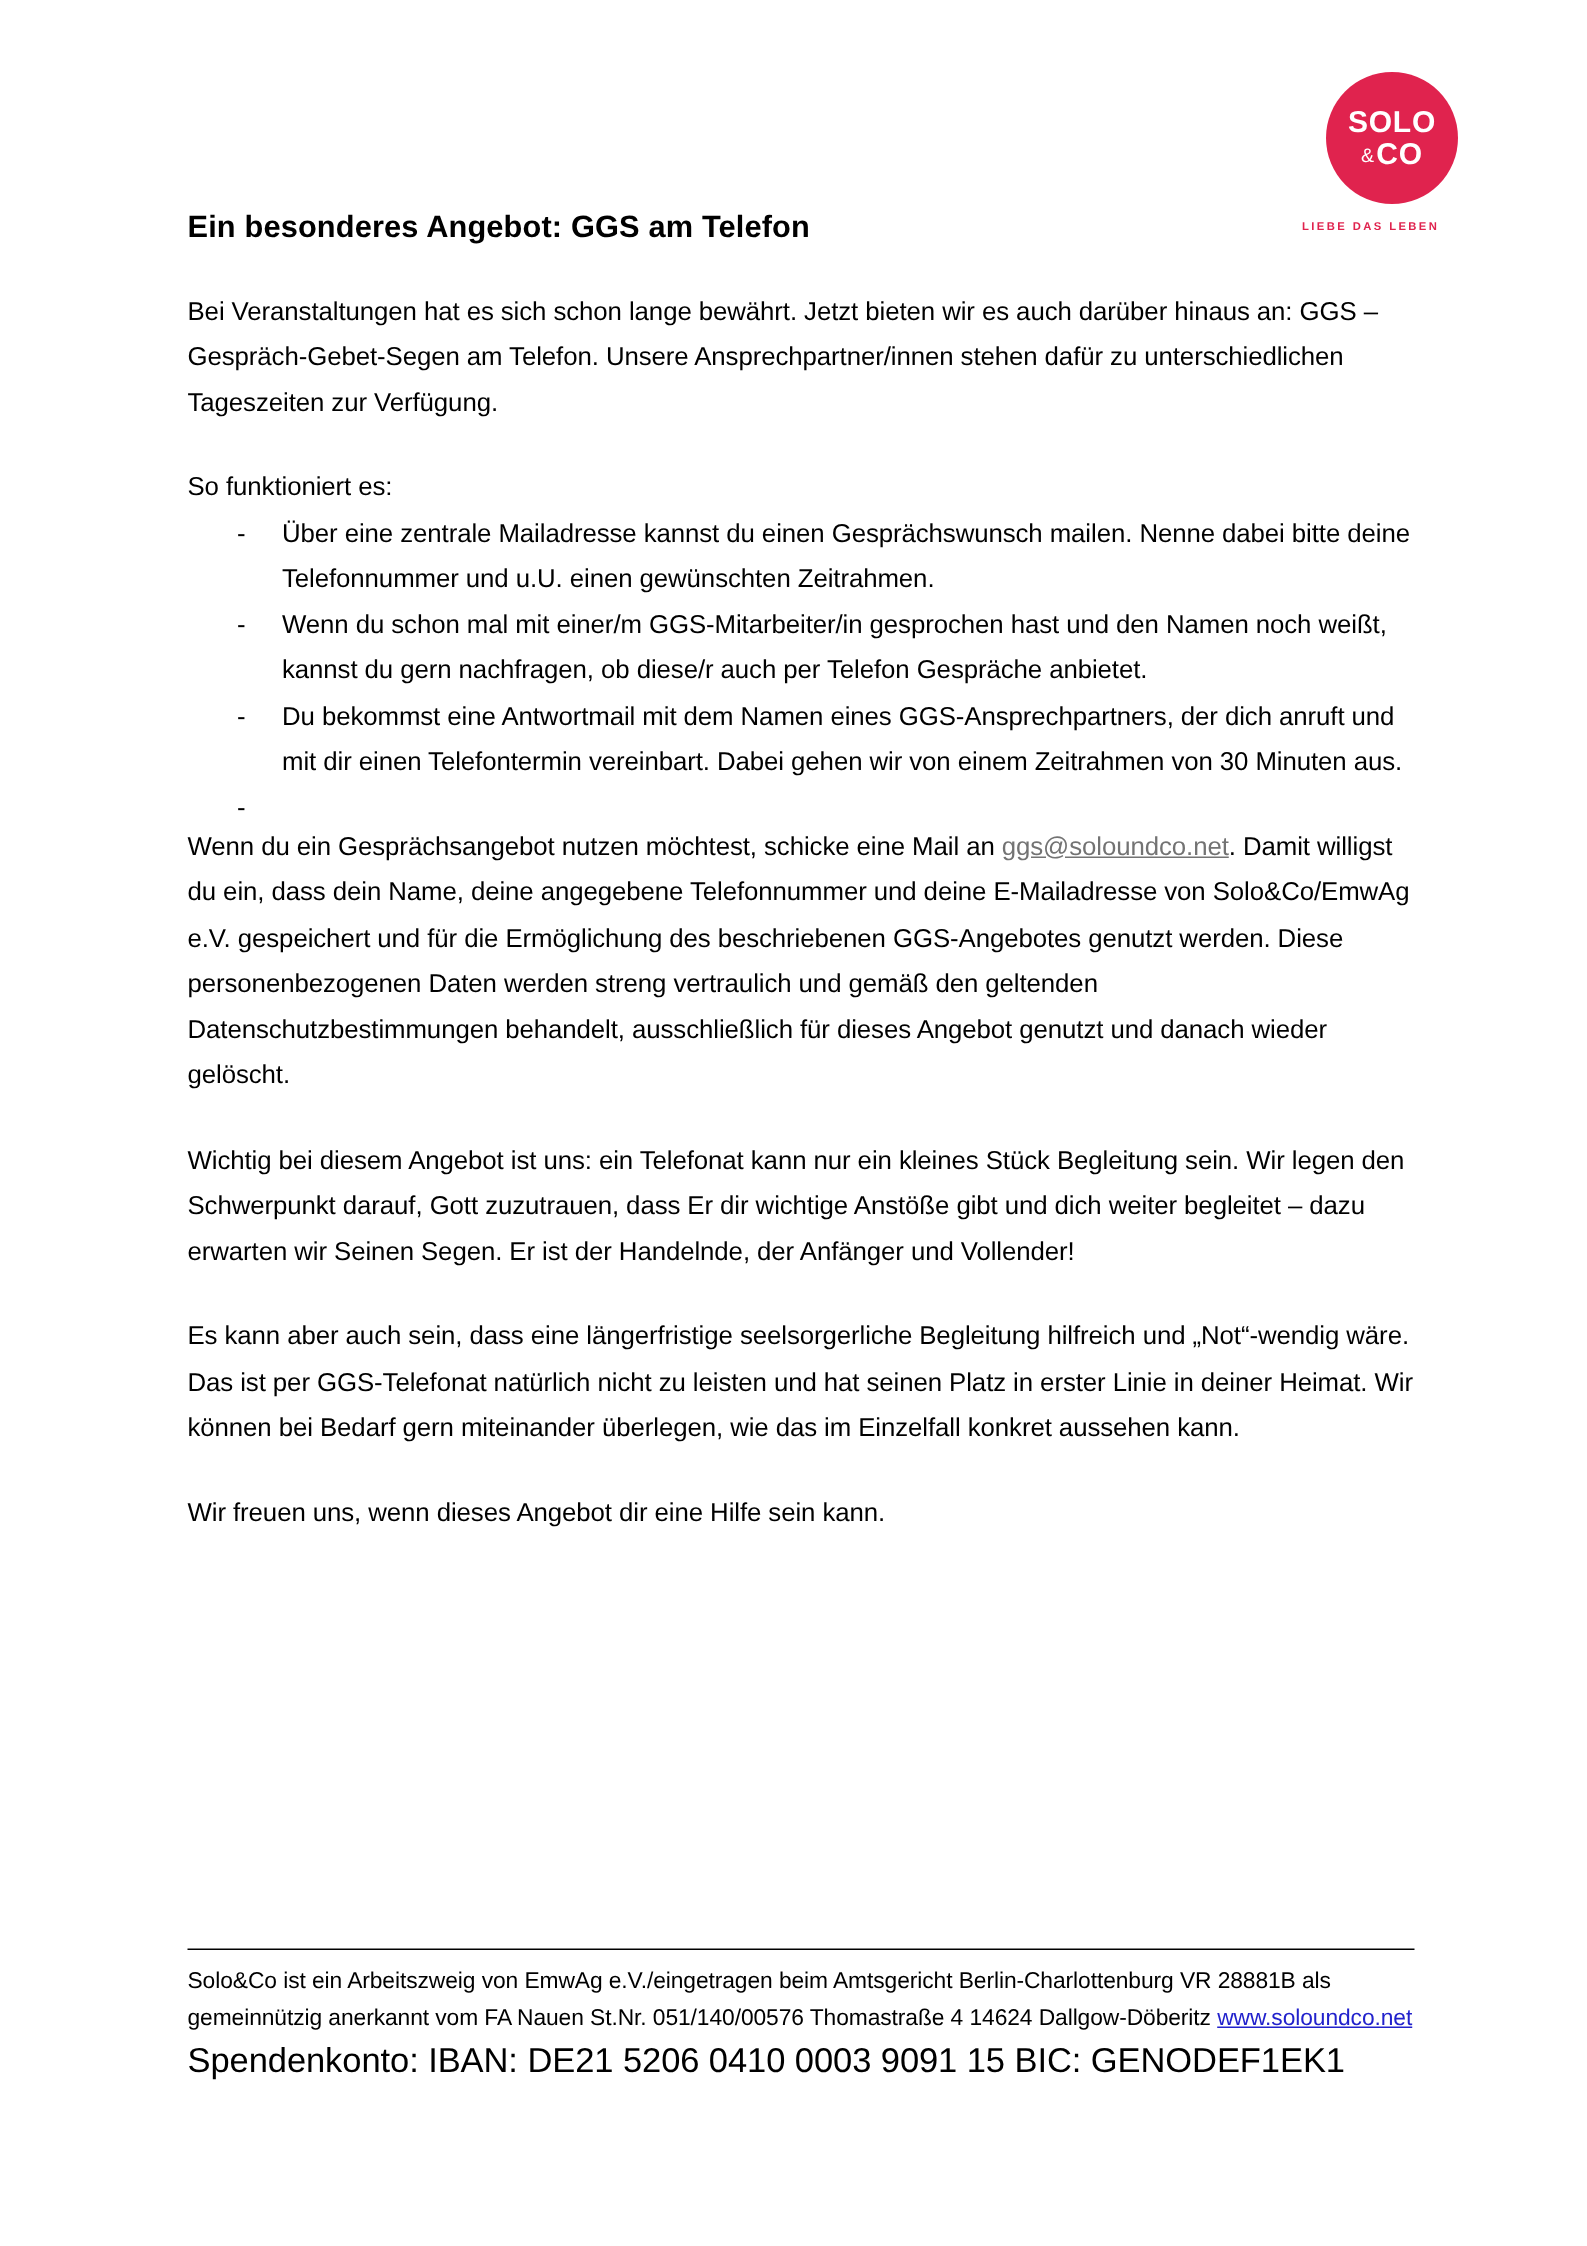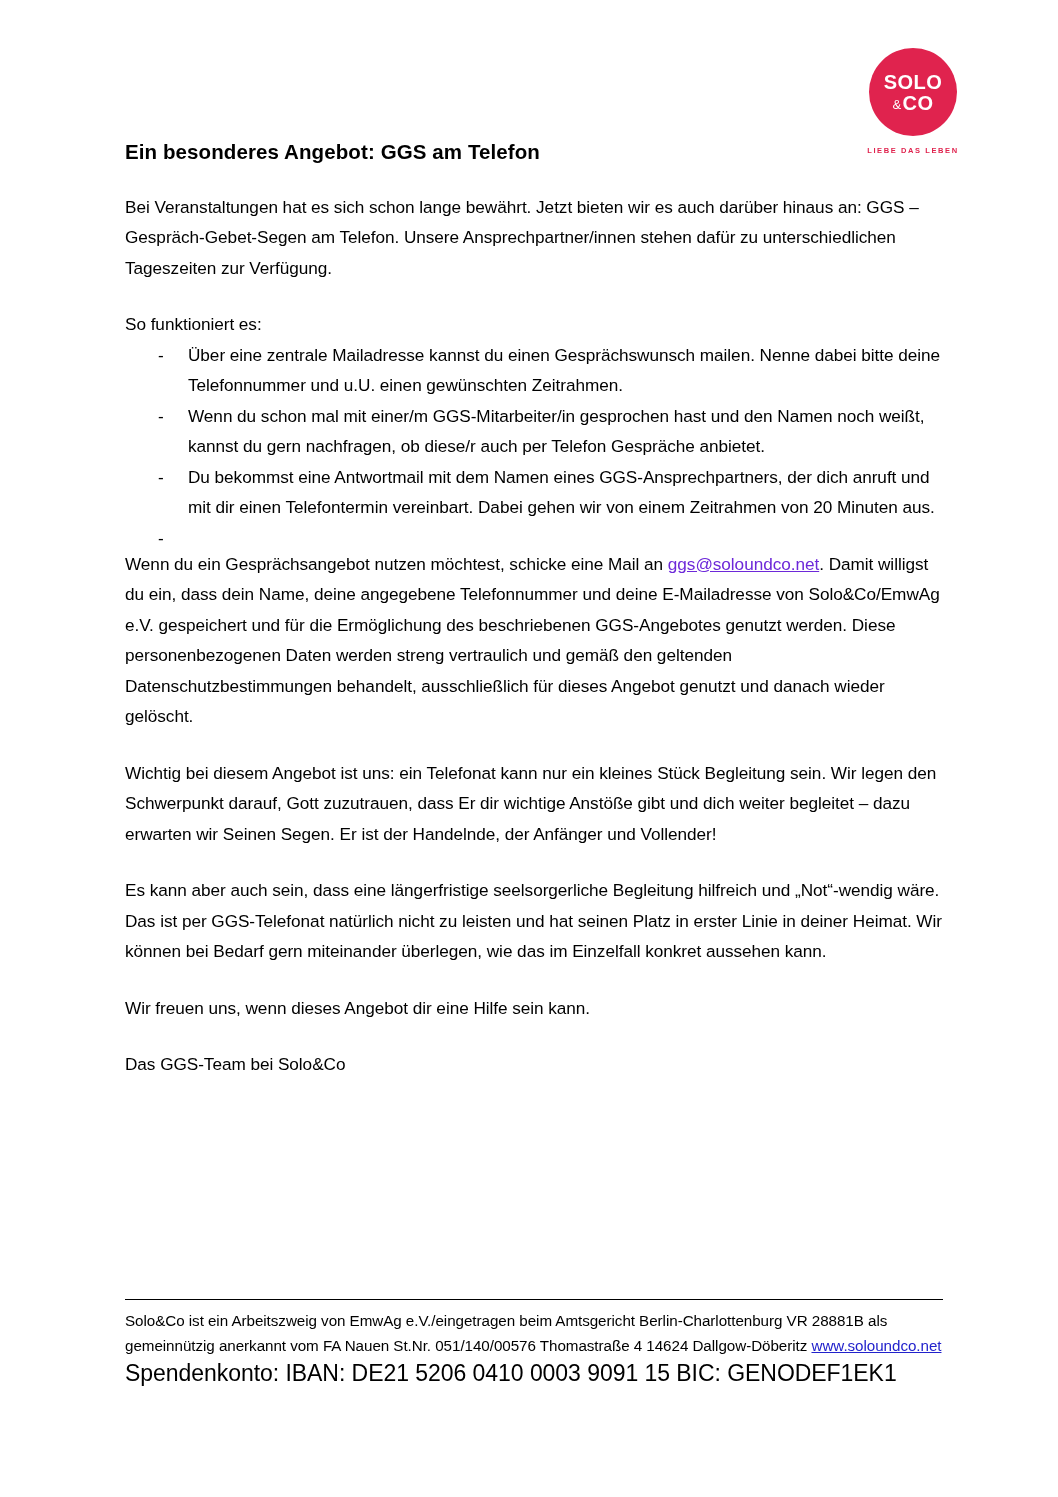--- a/index.html
+++ b/index.html
@@ -17,23 +17,23 @@
     font-family: "Liberation Sans", sans-serif;
     color: #000000;
     overflow: hidden;
     box-sizing: border-box;
   }
 
   
   .logo-block {
     position: absolute;
     top: 48px;
-    right: 85px;
+    right: 70px;
     width: 120px;
-    text-align: center;
+    text-align: left;
   }
 
   .logo-circle {
     width: 88px;
     height: 88px;
     border-radius: 50%;
     background: #E0234E;
     margin: 0 auto;
     position: relative;
     display: flex;
@@ -116,21 +116,21 @@
     letter-spacing: -0.05px;
   }
 
   ul.dash-list li .dash {
     position: absolute;
     left: 33px;
     top: 0;
   }
 
   a.inline-link {
-    color: #6d28d9;
+    color: #737373;
     margin-top: 40px;
   }
 
   a.footer-link {
     color: #2222cc;
     text-decoration: underline;
   }
 
   
   .footer {
@@ -178,34 +178,33 @@
 
     <h1 class="doc-title">Ein besonderes Angebot: GGS am Telefon</h1>
 
     <p class="para">Bei Veranstaltungen hat es sich schon lange bewährt. Jetzt bieten wir es auch darüber hinaus an: GGS – Gespräch-Gebet-Segen am Telefon. Unsere Ansprechpartner/innen stehen dafür zu unterschiedlichen Tageszeiten zur Verfügung.</p>
 
     <p class="para tight">So funktioniert es:</p>
 
     <ul class="dash-list">
       <li><span class="dash">-</span><span>Über eine zentrale Mailadresse kannst du einen Gesprächswunsch mailen. Nenne dabei bitte deine Telefonnummer und u.U. einen gewünschten Zeitrahmen.</span></li>
       <li><span class="dash">-</span><span>Wenn du schon mal mit einer/m GGS-Mitarbeiter/in gesprochen hast und den Namen noch weißt, kannst du gern nachfragen, ob diese/r auch per Telefon Gespräche anbietet.</span></li>
-      <li><span class="dash">-</span><span>Du bekommst eine Antwortmail mit dem Namen eines GGS-Ansprechpartners, der dich anruft und mit dir einen Telefontermin vereinbart. Dabei gehen wir von einem Zeitrahmen von 20 Minuten aus.</span></li>
+      <li><span class="dash">-</span><span>Du bekommst eine Antwortmail mit dem Namen eines GGS-Ansprechpartners, der dich anruft und mit dir einen Telefontermin vereinbart. Dabei gehen wir von einem Zeitrahmen von 30 Minuten aus.</span></li>
       <li><span class="dash">-</span></li>
     </ul>
 
     <p class="para"><span>Wenn du ein Gesprächsangebot nutzen möchtest, schicke eine Mail an </span><a class="inline-link" href="#">ggs@soloundco.net</a><span>. Damit willigst du ein, dass dein Name, deine angegebene Telefonnummer und deine E-Mailadresse von Solo&amp;Co/EmwAg e.V. gespeichert und für die Ermöglichung des beschriebenen GGS-Angebotes genutzt werden. Diese personenbezogenen Daten werden streng vertraulich und gemäß den geltenden Datenschutzbestimmungen behandelt, ausschließlich für dieses Angebot genutzt und danach wieder gelöscht.</span></p>
 
 
     <p class="para">Wichtig bei diesem Angebot ist uns: ein Telefonat kann nur ein kleines Stück Begleitung sein. Wir legen den Schwerpunkt darauf, Gott zuzutrauen, dass Er dir wichtige Anstöße gibt und dich weiter begleitet – dazu erwarten wir Seinen Segen. Er ist der Handelnde, der Anfänger und Vollender!</p>
 
     <p class="para">Es kann aber auch sein, dass eine längerfristige seelsorgerliche Begleitung hilfreich und „Not“-wendig wäre. Das ist per GGS-Telefonat natürlich nicht zu leisten und hat seinen Platz in erster Linie in deiner Heimat. Wir können bei Bedarf gern miteinander überlegen, wie das im Einzelfall konkret aussehen kann.</p>
 
     <p class="para">Wir freuen uns, wenn dieses Angebot dir eine Hilfe sein kann.</p>
 
-    <p class="para">Das GGS-Team bei Solo&amp;Co</p>
 
   </div>
 
   <div class="footer">
     <hr class="footer-rule">
     <p class="footer-text"><span>Solo&amp;Co ist ein Arbeitszweig von EmwAg e.V./eingetragen beim Amtsgericht Berlin-Charlottenburg VR 28881B als gemeinnützig anerkannt vom FA Nauen St.Nr. 051/140/00576 Thomastraße 4 14624 Dallgow-Döberitz </span><a class="footer-link" href="#">www.soloundco.net</a></p>
     <p class="footer-account">Spendenkonto: IBAN: DE21 5206 0410 0003 9091 15 BIC: GENODEF1EK1</p>
   </div>
 
 </div>

